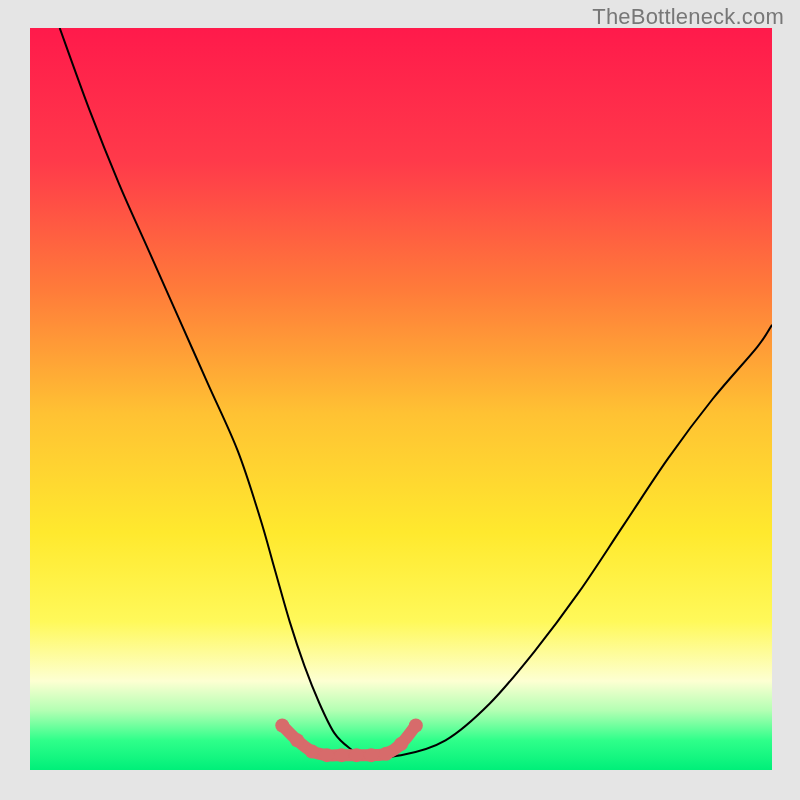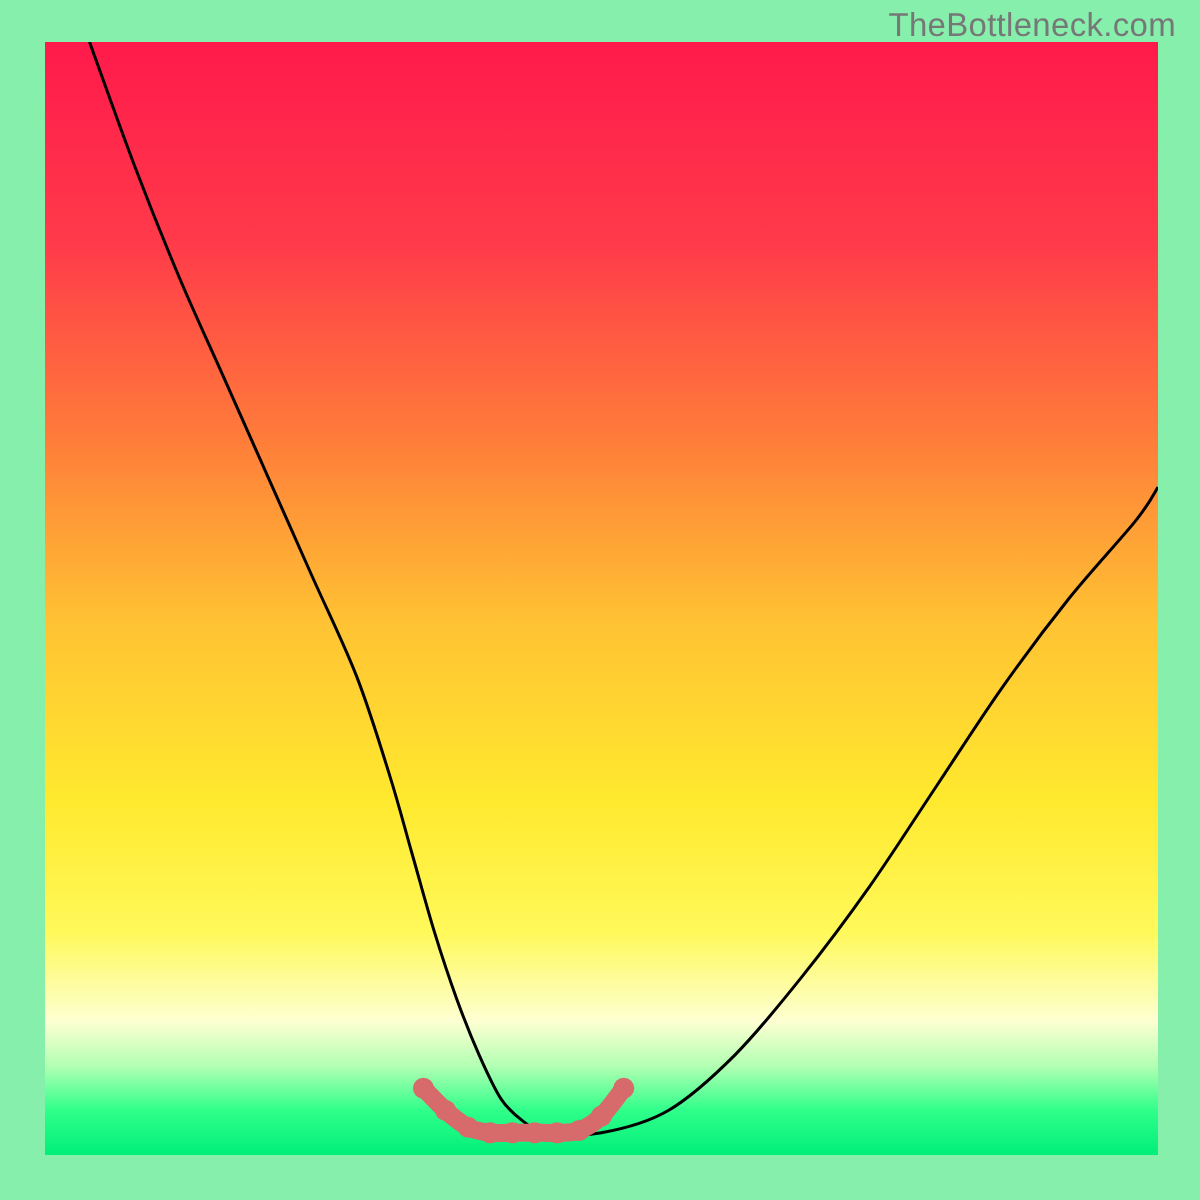--- a/index.html
+++ b/index.html
@@ -7,21 +7,21 @@
     padding: 0;
     width: 800px;
     height: 800px;
     background: #000;
     overflow: hidden;
   }
   .frame {
     position: relative;
     width: 800px;
     height: 800px;
-    background: #86efac;
+    background: #e5e5e5;
   }
   .watermark {
     position: absolute;
     top: 4px;
     right: 16px;
     font-family: Arial, Helvetica, sans-serif;
     font-size: 22px;
     color: #777;
     letter-spacing: 0.2px;
     z-index: 10;

